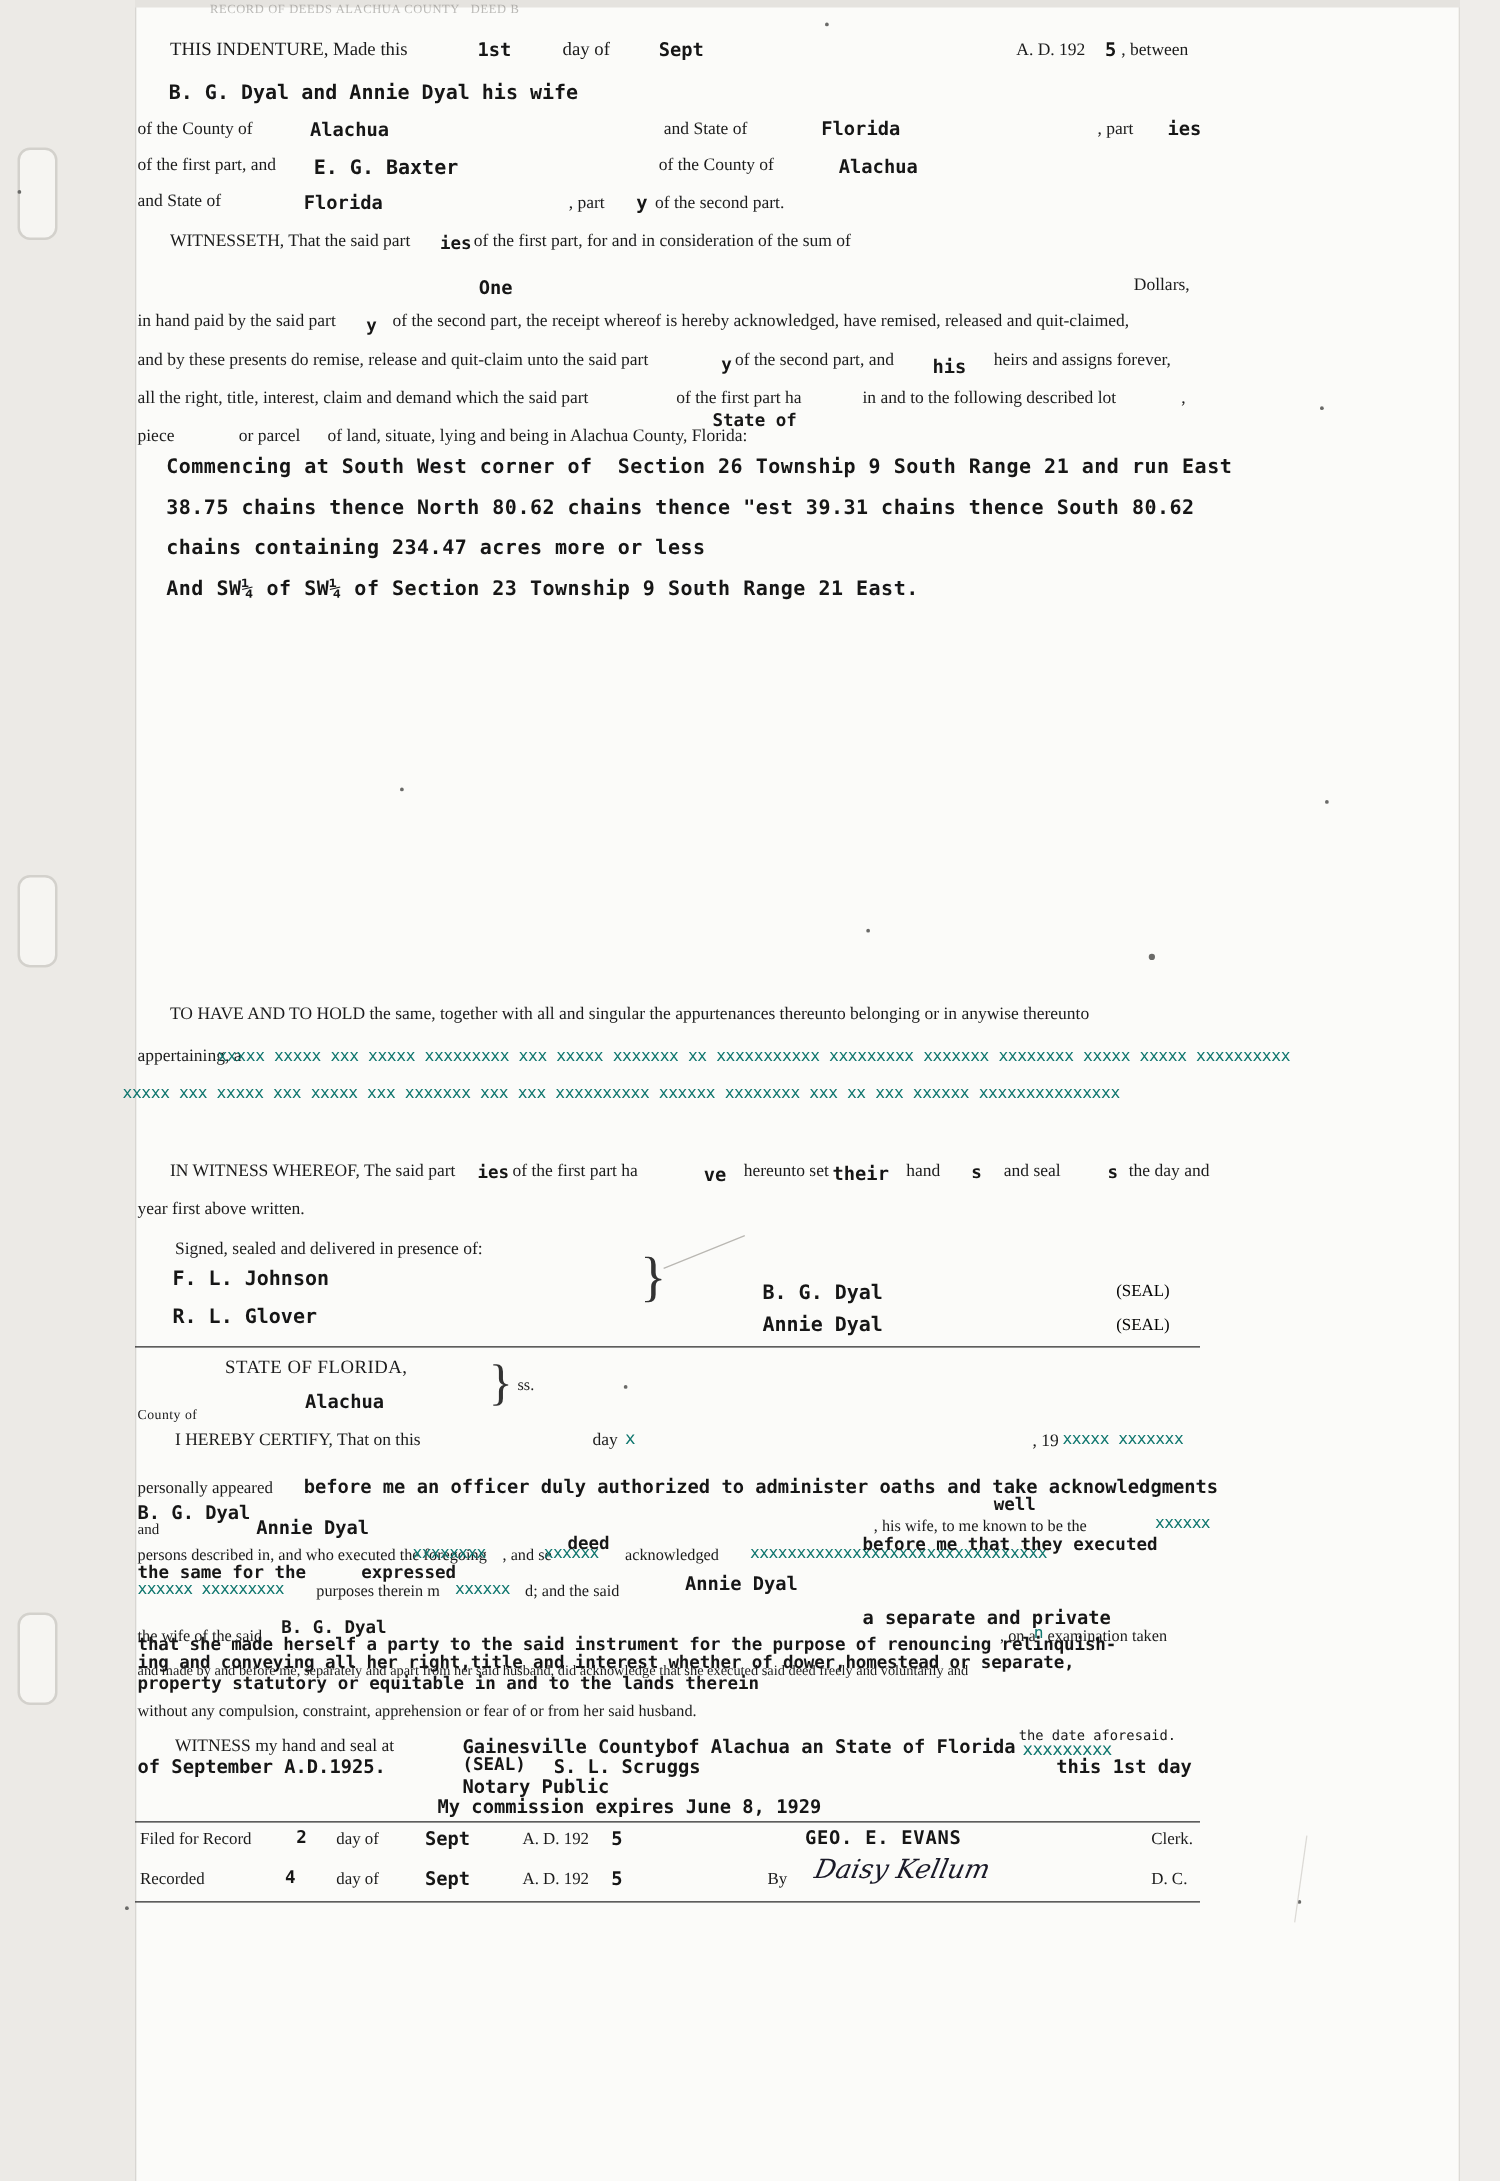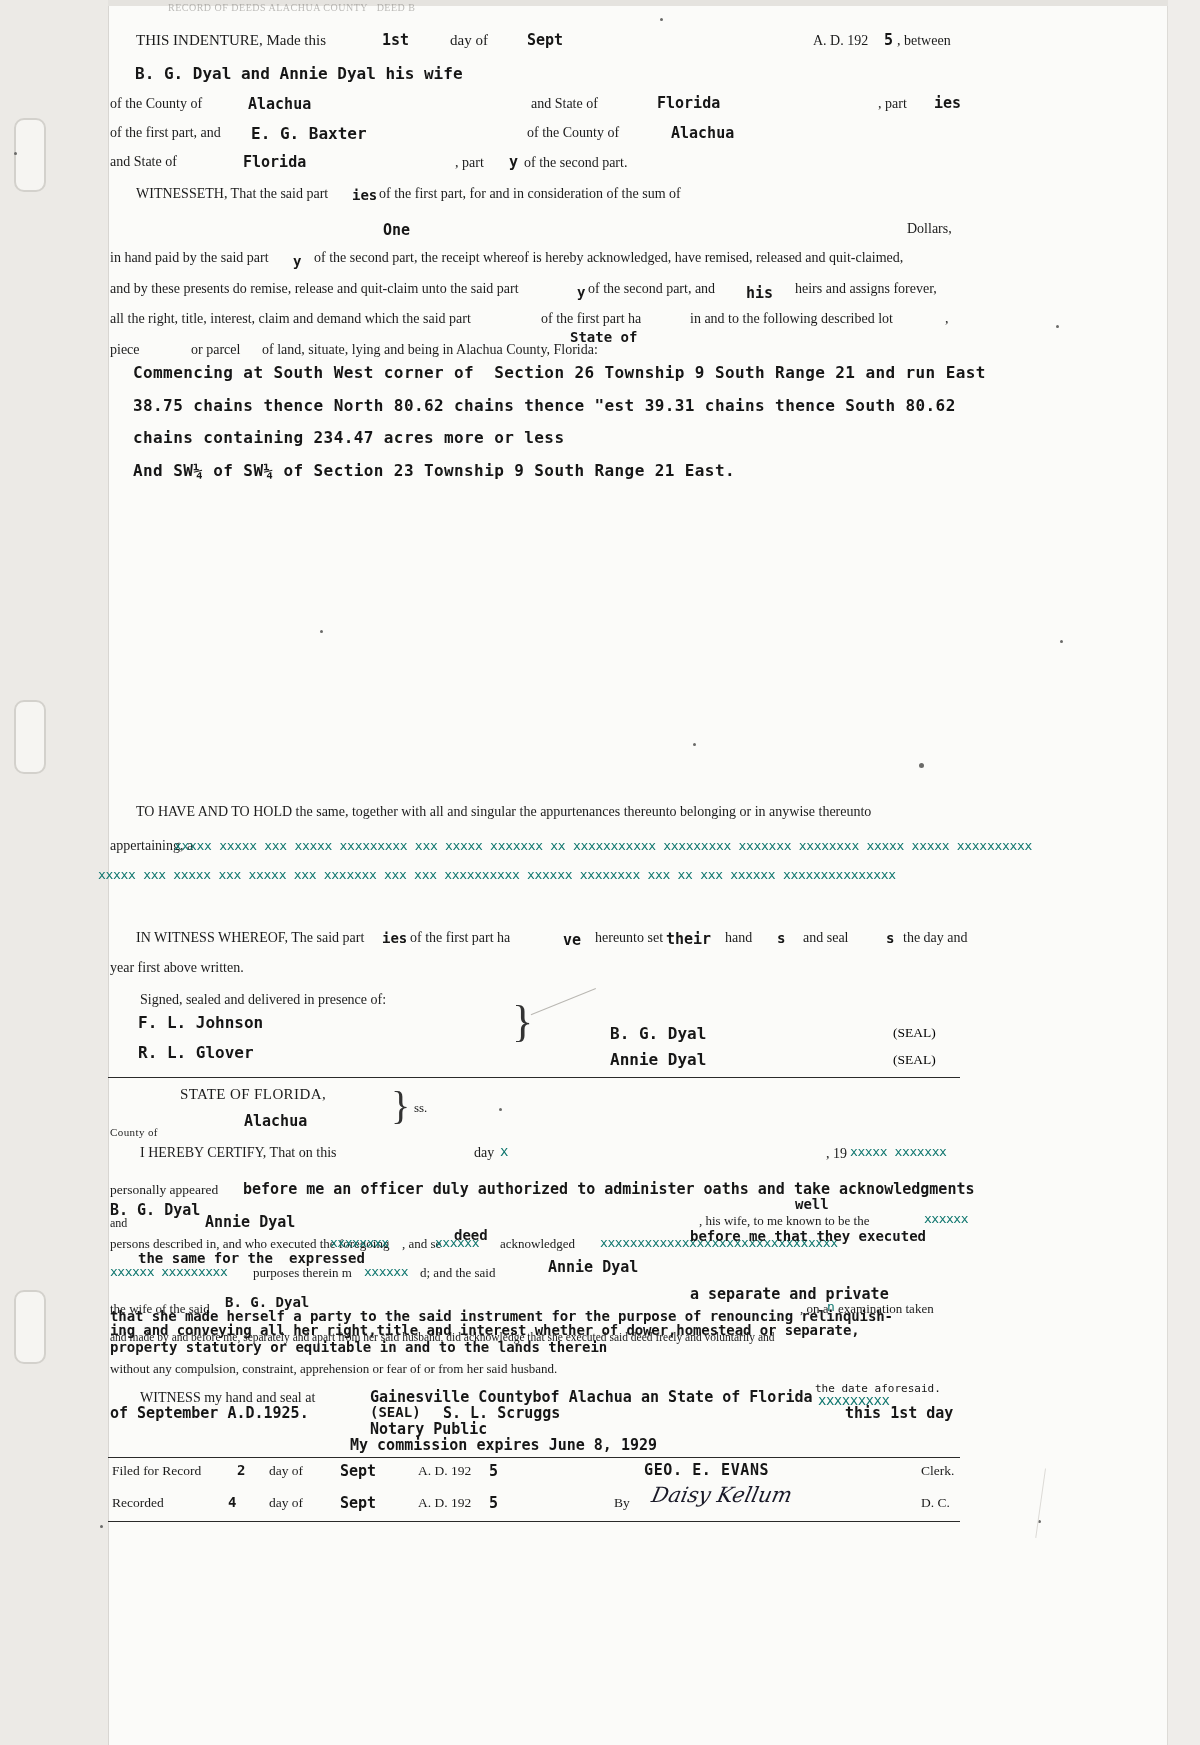--- a/index.html
+++ b/index.html
@@ -181,21 +181,21 @@
 
   <div class="abs print" style="left:110px;top:1236px;font-size:13px;">persons described in, and who executed the foregoing</div>
   <div class="abs strike" style="left:330px;top:1235px;font-size:13px;">xxxxxxxx</div>
   <div class="abs typed" style="left:454px;top:1227px;font-size:14px;font-weight:bold;">deed</div>
   <div class="abs print" style="left:402px;top:1236px;font-size:13px;">, and se</div>
   <div class="abs strike" style="left:435px;top:1235px;font-size:13px;">xxxxxx</div>
   <div class="abs print" style="left:500px;top:1236px;font-size:13px;">acknowledged</div>
   <div class="abs strike" style="left:600px;top:1235px;font-size:13px;letter-spacing:-0.4px;">xxxxxxxxxxxxxxxxxxxxxxxxxxxxxxxx</div>
   <div class="abs typed" style="left:690px;top:1228px;font-size:14px;font-weight:bold;">before me that they executed</div>
 
-  <div class="abs typed" style="left:110px;top:1250px;font-size:14px;font-weight:bold;padding-left:28px;">the same for the</div>
+  <div class="abs typed" style="left:110px;top:1250px;font-size:14px;font-weight:bold;">the same for the</div>
   <div class="abs typed" style="left:289px;top:1250px;font-size:14px;font-weight:bold;">expressed</div>
   <div class="abs strike" style="left:110px;top:1264px;font-size:13px;">xxxxxx xxxxxxxxx</div>
   <div class="abs print" style="left:253px;top:1265px;font-size:13px;">purposes therein m</div>
   <div class="abs strike" style="left:364px;top:1264px;font-size:13px;">xxxxxx</div>
   <div class="abs print" style="left:420px;top:1265px;font-size:13px;">d; and the said</div>
   <div class="abs typed" style="left:548px;top:1258px;font-size:15px;font-weight:bold;">Annie Dyal</div>
 
   <div class="abs typed" style="left:690px;top:1285px;font-size:15px;font-weight:bold;">a separate and private</div>
 
   <div class="abs print" style="left:110px;top:1301px;font-size:13px;">the wife of the said</div>

